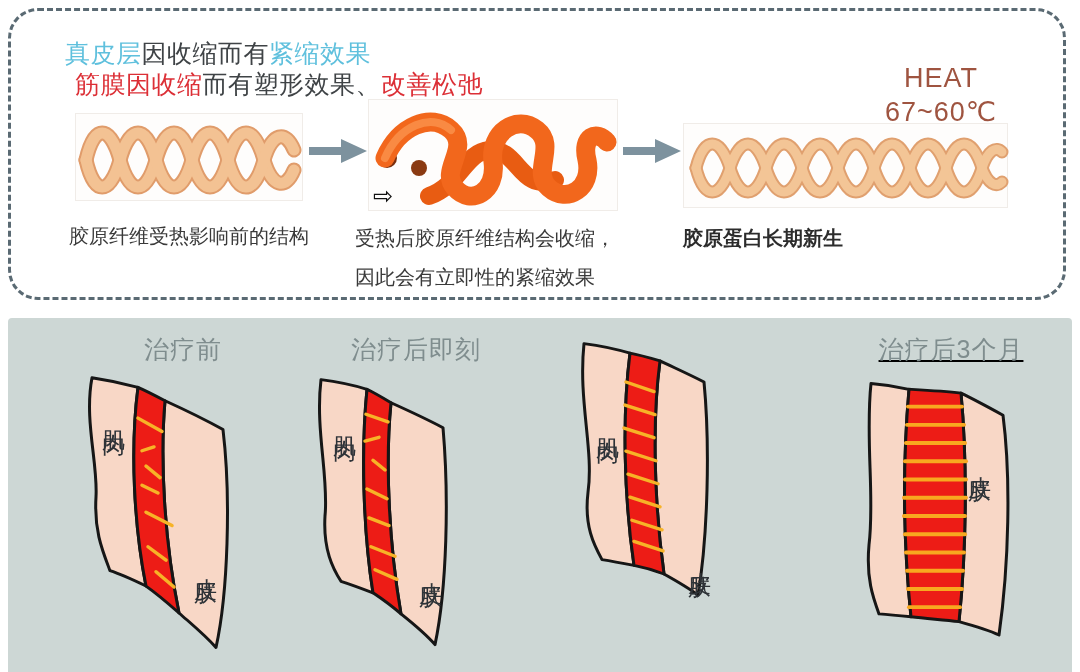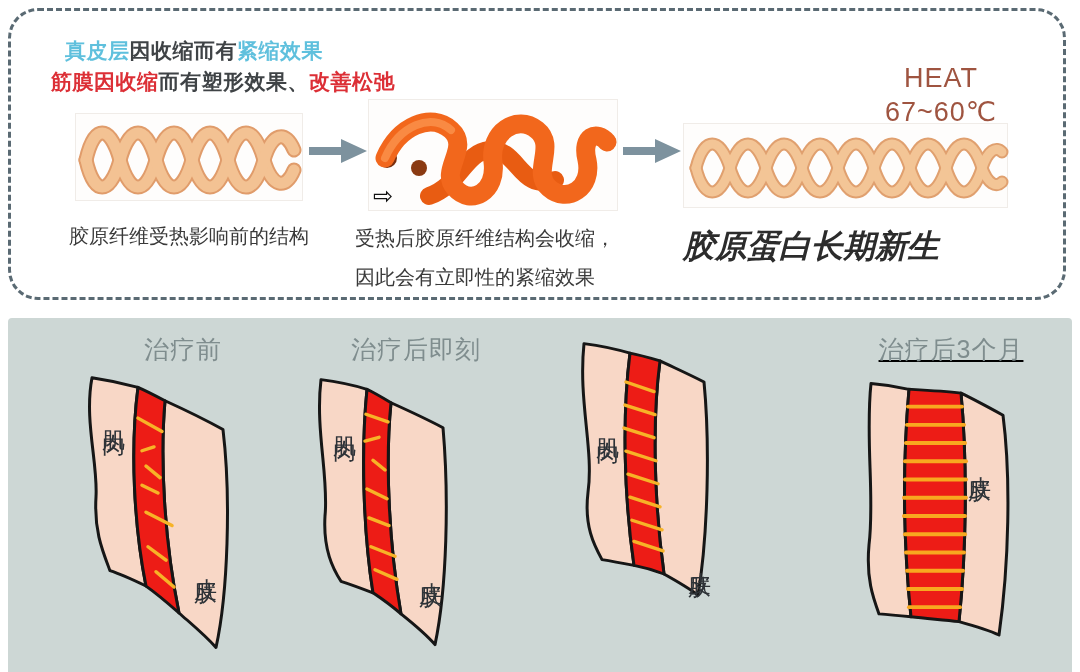--- a/index.html
+++ b/index.html
@@ -6,44 +6,44 @@
   body {
     width:1080px; height:672px; position:relative; overflow:hidden;
     background:#ffffff;
     font-family:"Liberation Sans","DejaVu Sans",sans-serif;
   }
   
   .top-panel {
     position:absolute; left:8px; top:8px; width:1058px; height:292px;
     background:#fff; border:3px dashed #5a6a73; border-radius:30px;
   }
-  .tp-line { position:absolute; font-size:21px; font-weight:700; letter-spacing:.5px; white-space:nowrap; }
+  .tp-line { position:absolute; font-size:25px; font-weight:400; letter-spacing:.5px; white-space:nowrap; }
   .tp-line1 { left:54px; top:26px; }
-  .tp-line2 { left:40px; top:57px; }
+  .tp-line2 { left:64px; top:57px; }
   .seg-blue { color:#5fc0dd; }
   .seg-dark { color:#3f4346; }
   .seg-red  { color:#dc2f36; }
   .heat-block {
     position:absolute; left:845px; top:50px; width:170px;
     text-align:center; color:#9f5440; font-size:27px; line-height:34px; letter-spacing:1px;
   }
   .fiber-box { position:absolute; background:#fefdfc; border:1px solid #f0ece8; }
   .fiber1 { left:64px;  top:102px; width:228px; height:88px; }
   .fiber2 { left:357px; top:88px;  width:250px; height:112px; }
   .fiber3 { left:672px; top:112px; width:325px; height:85px; }
   .flow-arrow { position:absolute; }
   .flow-arrow1 { left:298px; top:126px; }
   .flow-arrow2 { left:612px; top:126px; }
   .contract-arrow {
     position:absolute; left:4px; bottom:2px; font-size:24px; color:#111; line-height:1;
   }
   .caption { position:absolute; color:#3a3a3a; font-size:20px; white-space:nowrap; }
   .cap-before { left:58px; top:212px; }
   .cap-after  { left:344px; top:208px; line-height:39px; }
-  .cap-long   { left:672px; top:214px; font-size:32px; font-weight:600; color:#2c2c2c;font-style:italic; }
+  .cap-long   { left:672px; top:214px; font-size:20px; font-weight:600; color:#2c2c2c; }
   
   .bottom-panel {
     position:absolute; left:8px; top:318px; width:1064px; height:416px;
     background:#cdd7d5; border-radius:4px;
   }
   .stage { position:absolute; top:14px; width:250px; height:330px; }
   .stage-1 { left:50px; }  .stage-2 { left:283px; }
   .stage-3 { left:550px; } .stage-4 { left:818px;text-decoration:underline; }
   .stage-label {
     text-align:center; font-size:25px; color:#7f8d8e; font-weight:400;

